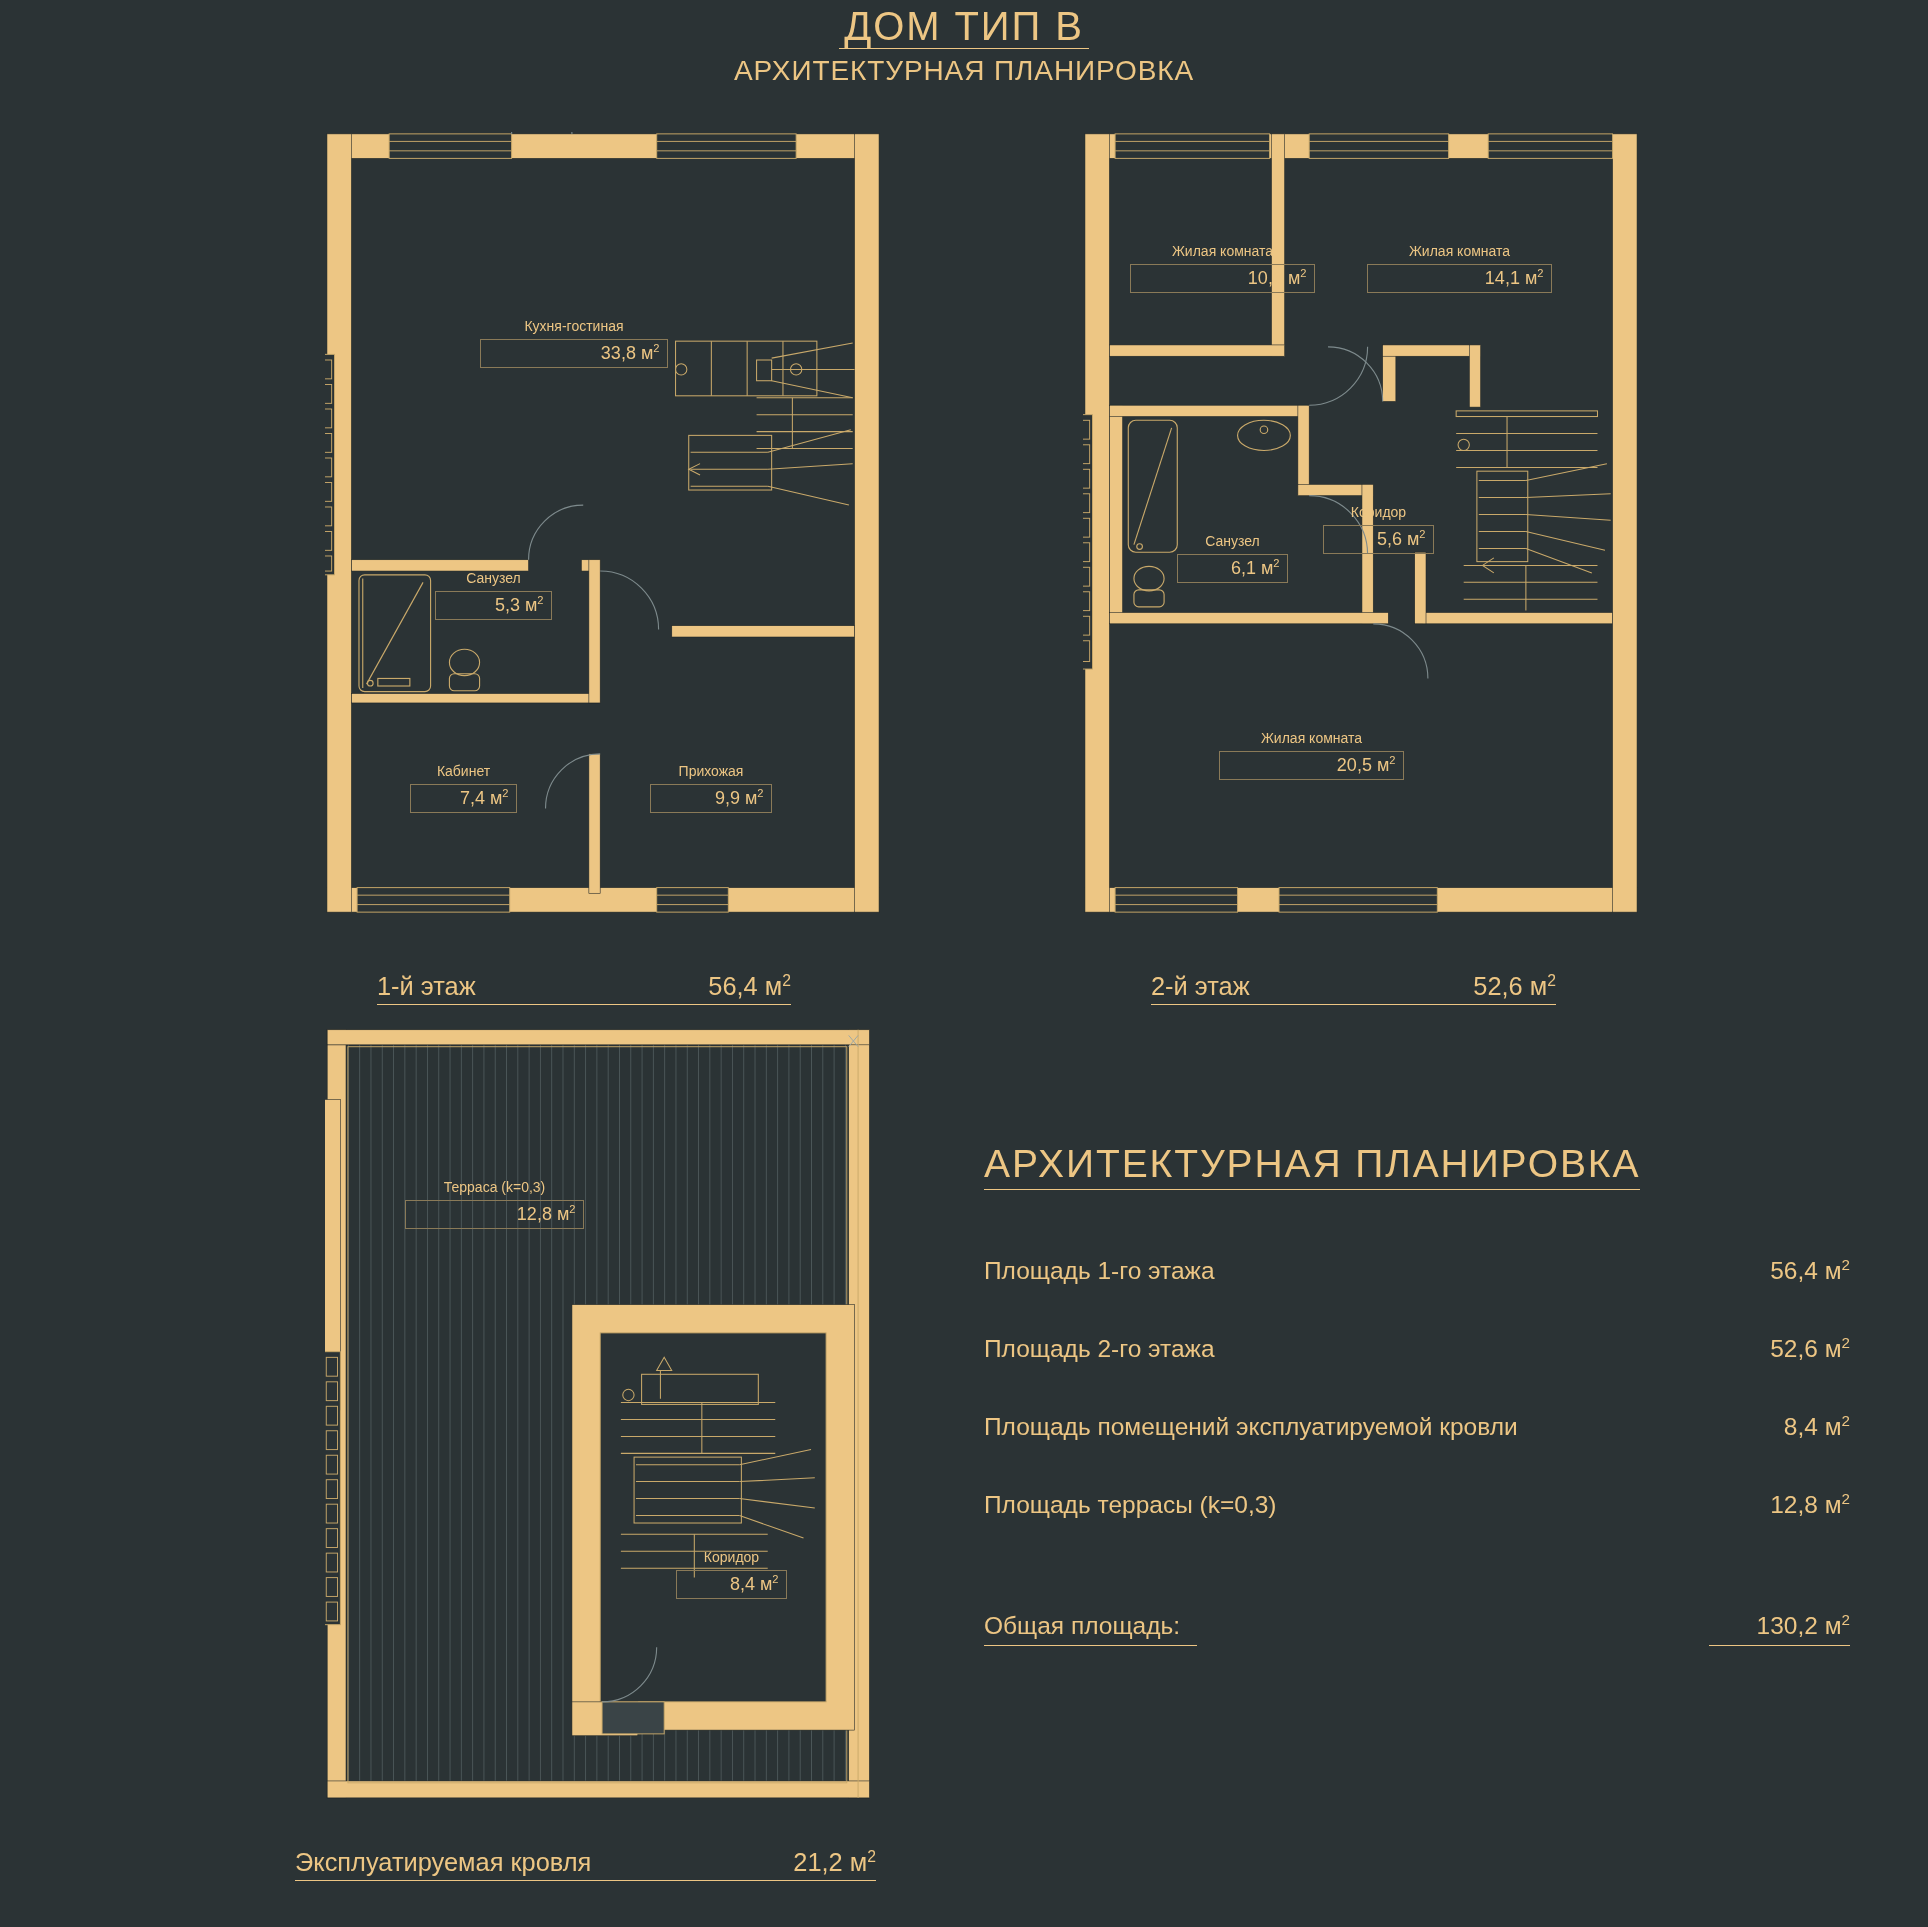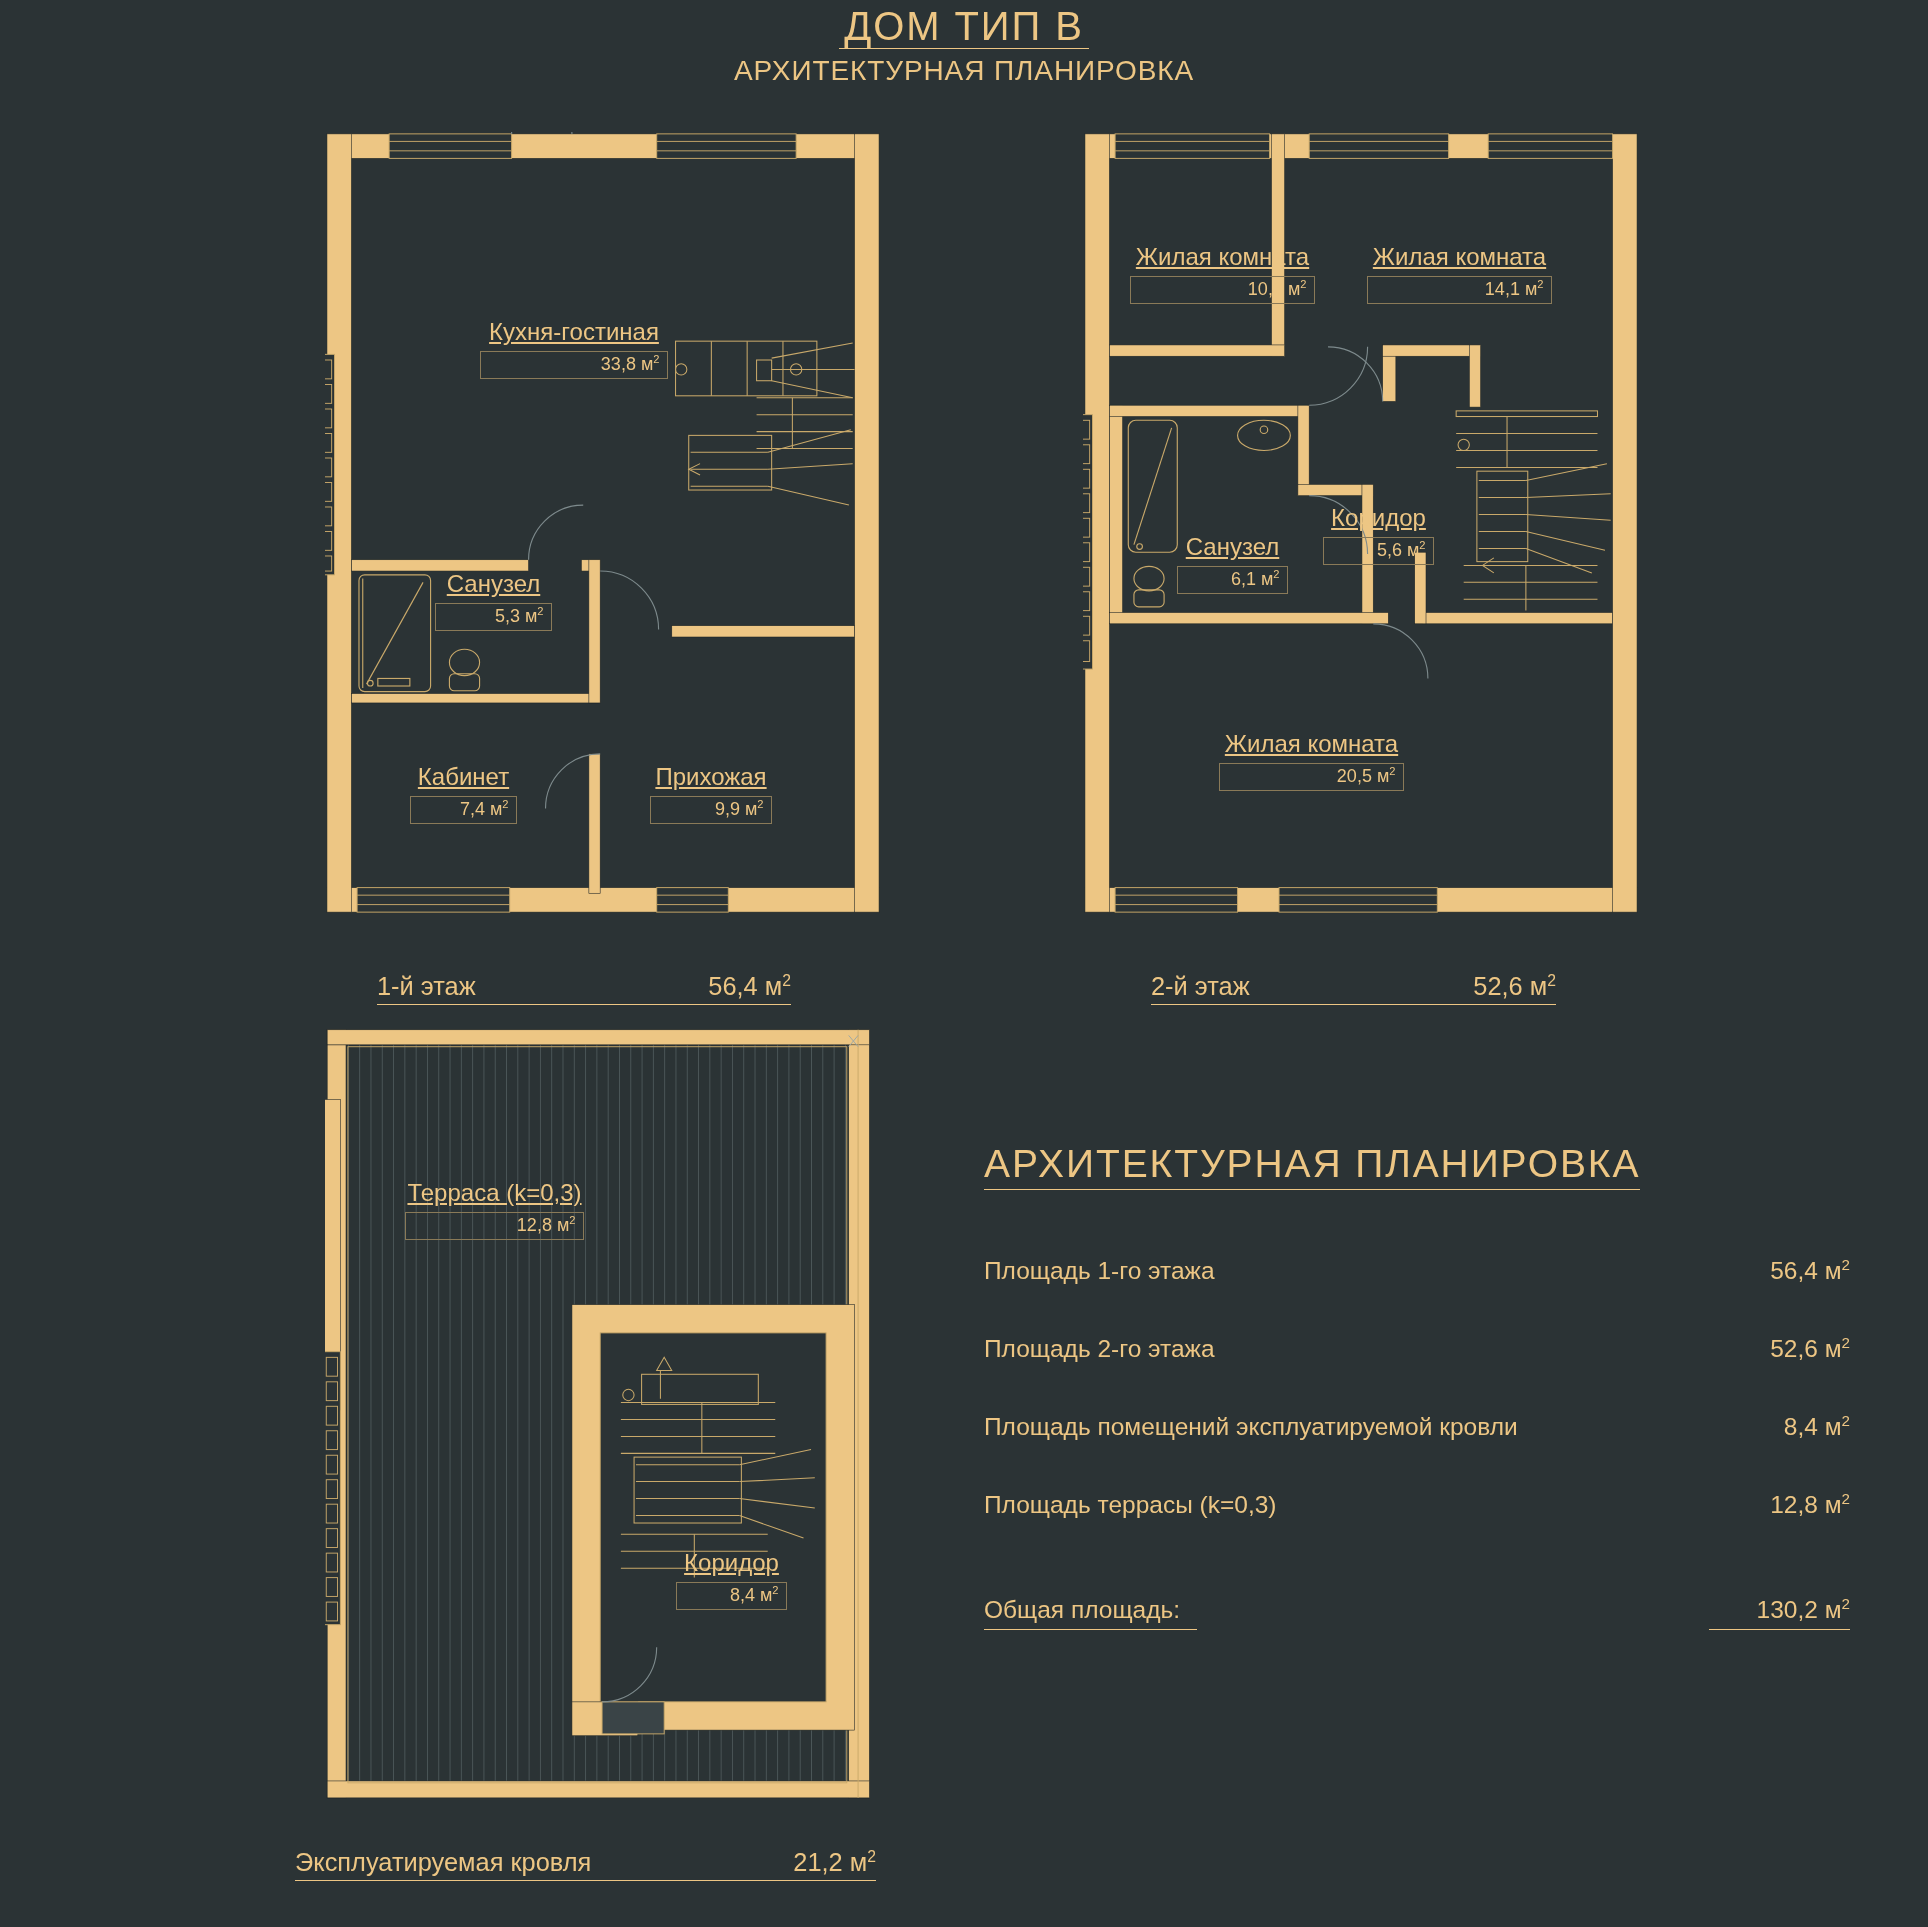--- a/index.html
+++ b/index.html
@@ -31,21 +31,21 @@
   }
 
   
   .plan{position:absolute;}
   #plan-floor1{left:325px;top:132px;width:556px;height:782px;}
   #plan-floor2{left:1083px;top:132px;width:556px;height:782px;}
   #plan-roof{left:325px;top:1026px;width:556px;height:786px;}
 
   
   .room-label{position:absolute;text-align:center;white-space:nowrap;}
-  .room-label .rname{font-size:24px;color:#edc684;line-height:1.15;display:block;text-decoration:underline;}
+  .room-label .rname{font-size:14px;color:#edc684;line-height:1.15;display:block;}
   .room-label .rarea{
     display:block;margin-top:5px;
     border:0.9px solid #8a7a58;
     font-size:18px;color:#edc684;
     padding:1.9px 7.5px 2.8px 7.5px;
     text-align:right;
     line-height:1.1;
   }
   .room-label .rarea.wide{min-width:113px;}
   sup{font-size:0.62em;vertical-align:super;}
@@ -75,21 +75,21 @@
     margin-bottom:45px;
     font-size:24.5px;color:#edc684;
     line-height:1.35;
   }
   .sum-row .sr-label{flex:1 1 auto;padding-right:17px;}
   .sum-row .sr-value{flex:0 0 auto;width:141px;text-align:right;white-space:nowrap;}
   .sum-row.total{margin-top:72px;}
   .sum-row.total .sr-label,.sum-row.total .sr-value{
     border-bottom:1.9px solid #edc684;padding-bottom:2.8px;
   }
-  .sum-row.total .sr-label{flex:0 0 auto;}
+  .sum-row.total .sr-label{flex:0 0 auto;margin-top:16px;}
   .sum-row.total .sr-spacer{flex:1 1 auto;}
 </style>
 </head>
 <body>
 
 <div class="sheet">
 
   <div class="title-block">
     <div class="main-title">ДОМ ТИП В</div>
     <div class="sub-title">АРХИТЕКТУРНАЯ ПЛАНИРОВКА</div>

